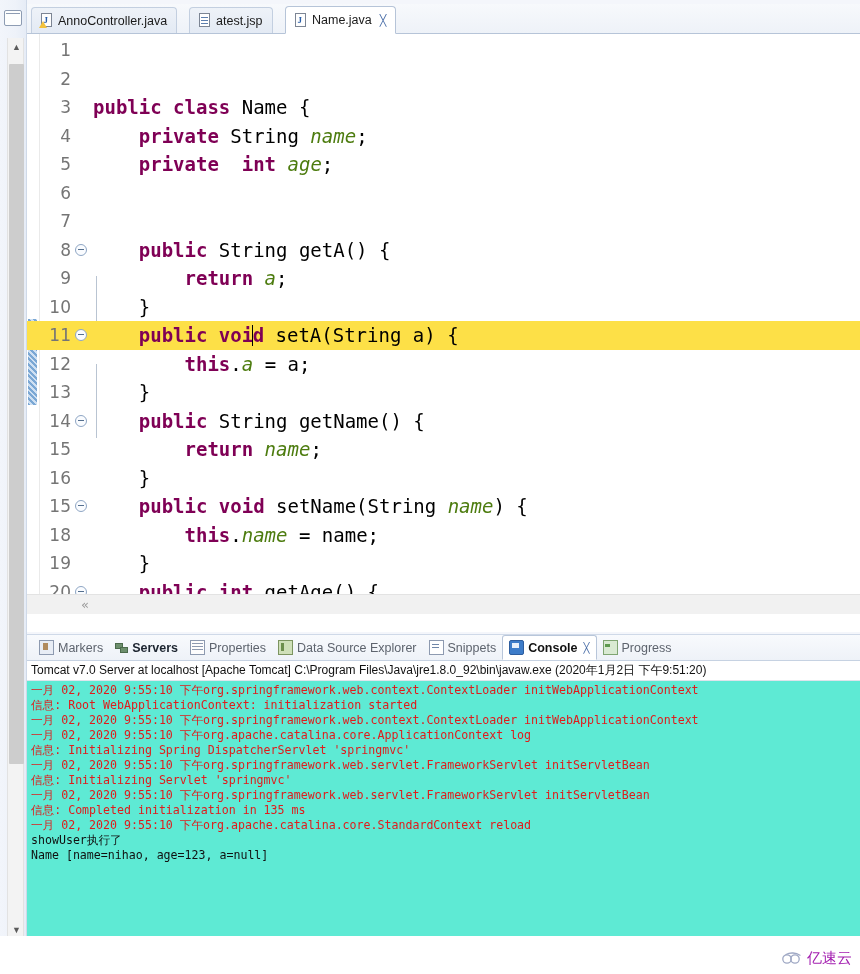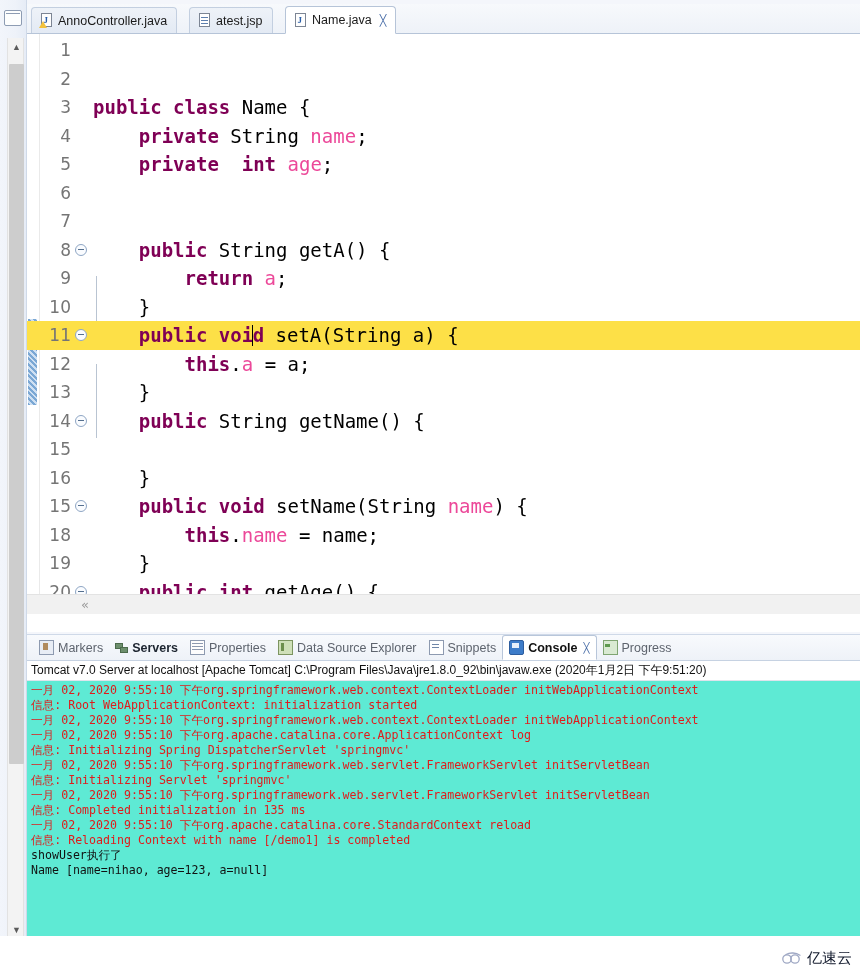--- a/index.html
+++ b/index.html
@@ -210,21 +210,21 @@
     width: 6px; height: 1px; background: #55708f;
   }
   .fold-line {
     position: absolute;
     left: 69px;
     width: 1px;
     background: #b9c4d2;
   }
   .code-text { padding-left: 4px; }
   .kw { color: #7f0055; font-weight: bold; }
-  .fld { color: #ec4899; }
+  .fld { color: #4d7c0f; font-style: italic; }
   .pl  { color: #000000; }
   .caret {
     display: inline-block;
     width: 0; border-left: 1.5px solid #000;
     height: 21px;
     margin: 0 -0.75px;
     vertical-align: -4px;
   }
 
   
@@ -363,21 +363,21 @@
   .bottom-strip {
     position: absolute;
     left: 0; bottom: 0;
     width: 860px; height: 38px;
     background: #ffffff;
   }
   .watermark {
     position: absolute;
     right: 8px; bottom: 6px;
     display: flex; align-items: center; gap: 4px;
-    color: #0f172a;
+    color: #a21caf;
     font-size: 15px;
     font-family: "DejaVu Sans", sans-serif;
   }
   .wm-cloud {
     position: relative; width: 22px; height: 13px;
   }
   .wm-cloud svg { display: block; }
 </style>
 </head>
 <body>
@@ -440,21 +440,21 @@
           <div class="line"><span class="lnum">5</span><span class="fold"></span><span class="code-text"><span class="pl">    </span><span class="kw">private</span><span class="pl">  </span><span class="kw">int</span><span class="pl"> </span><span class="fld">age</span><span class="pl">;</span></span></div>
           <div class="line"><span class="lnum">6</span><span class="fold"></span></div>
           <div class="line"><span class="lnum">7</span><span class="fold"></span><span class="code-text"></span></div>
           <div class="line"><span class="lnum">8</span><span class="fold"><span class="circ"></span></span><span class="code-text"><span class="pl">    </span><span class="kw">public</span><span class="pl"> String getA() {</span></span></div>
           <div class="line"><span class="lnum">9</span><span class="fold"></span><span class="code-text"><span class="pl">        </span><span class="kw">return</span><span class="pl"> </span><span class="fld">a</span><span class="pl">;</span></span></div>
           <div class="line"><span class="lnum">10</span><span class="fold"></span><span class="code-text"><span class="pl">    }</span></span></div>
           <div class="line current"><span class="lnum">11</span><span class="fold"><span class="circ"></span></span><span class="code-text"><span class="pl">    </span><span class="kw">public voi</span><span class="caret"></span><span class="kw">d</span><span class="pl"> setA(String a) {</span></span></div>
           <div class="line"><span class="lnum">12</span><span class="fold"></span><span class="code-text"><span class="pl">        </span><span class="kw">this</span><span class="pl">.</span><span class="fld">a</span><span class="pl"> = a;</span></span></div>
           <div class="line"><span class="lnum">13</span><span class="fold"></span><span class="code-text"><span class="pl">    }</span></span></div>
           <div class="line"><span class="lnum">14</span><span class="fold"><span class="circ"></span></span><span class="code-text"><span class="pl">    </span><span class="kw">public</span><span class="pl"> String getName() {</span></span></div>
-          <div class="line"><span class="lnum">15</span><span class="fold"></span></div>
+          <div class="line"><span class="lnum">15</span><span class="fold"></span><span class="code-text"><span class="pl">        </span><span class="kw">return</span><span class="pl"> </span><span class="fld">name</span><span class="pl">;</span></span></div>
           <div class="line"><span class="lnum">16</span><span class="fold"></span><span class="code-text"><span class="pl">    }</span></span></div>
           <div class="line"><span class="lnum">15</span><span class="fold"><span class="circ"></span></span><span class="code-text"><span class="pl">    </span><span class="kw">public void</span><span class="pl"> setName(String </span><span class="fld">name</span><span class="pl">) {</span></span></div>
           <div class="line"><span class="lnum">18</span><span class="fold"></span><span class="code-text"><span class="pl">        </span><span class="kw">this</span><span class="pl">.</span><span class="fld">name</span><span class="pl"> = name;</span></span></div>
           <div class="line"><span class="lnum">19</span><span class="fold"></span><span class="code-text"><span class="pl">    }</span></span></div>
           <div class="line"><span class="lnum">20</span><span class="fold"><span class="circ"></span></span><span class="code-text"><span class="pl">    </span><span class="kw">public int</span><span class="pl"> getAge() {</span></span></div>
         </div>
       <div class="editor-hbar">
         <span class="chev">«</span>
       </div>
     </div>
@@ -500,21 +500,20 @@
         <div class="cline err">一月 02, 2020 9:55:10 下午org.springframework.web.context.ContextLoader initWebApplicationContext</div>
         <div class="cline err">信息: Root WebApplicationContext: initialization started</div>
         <div class="cline err">一月 02, 2020 9:55:10 下午org.springframework.web.context.ContextLoader initWebApplicationContext</div>
         <div class="cline err">一月 02, 2020 9:55:10 下午org.apache.catalina.core.ApplicationContext log</div>
         <div class="cline err">信息: Initializing Spring DispatcherServlet 'springmvc'</div>
         <div class="cline err">一月 02, 2020 9:55:10 下午org.springframework.web.servlet.FrameworkServlet initServletBean</div>
         <div class="cline err">信息: Initializing Servlet 'springmvc'</div>
         <div class="cline err">一月 02, 2020 9:55:10 下午org.springframework.web.servlet.FrameworkServlet initServletBean</div>
         <div class="cline err">信息: Completed initialization in 135 ms</div>
         <div class="cline err">一月 02, 2020 9:55:10 下午org.apache.catalina.core.StandardContext reload</div>
-        <div class="cline err">信息: Reloading Context with name [/demo1] is completed</div>
         <div class="cline std">showUser执行了</div>
         <div class="cline std">Name [name=nihao, age=123, a=null]</div>
       </div>
 
     <div class="console-hbar">
       <span class="chev">❮</span>
       <span class="track">
         <span class="thumb"></span>
       </span>
     </div>

